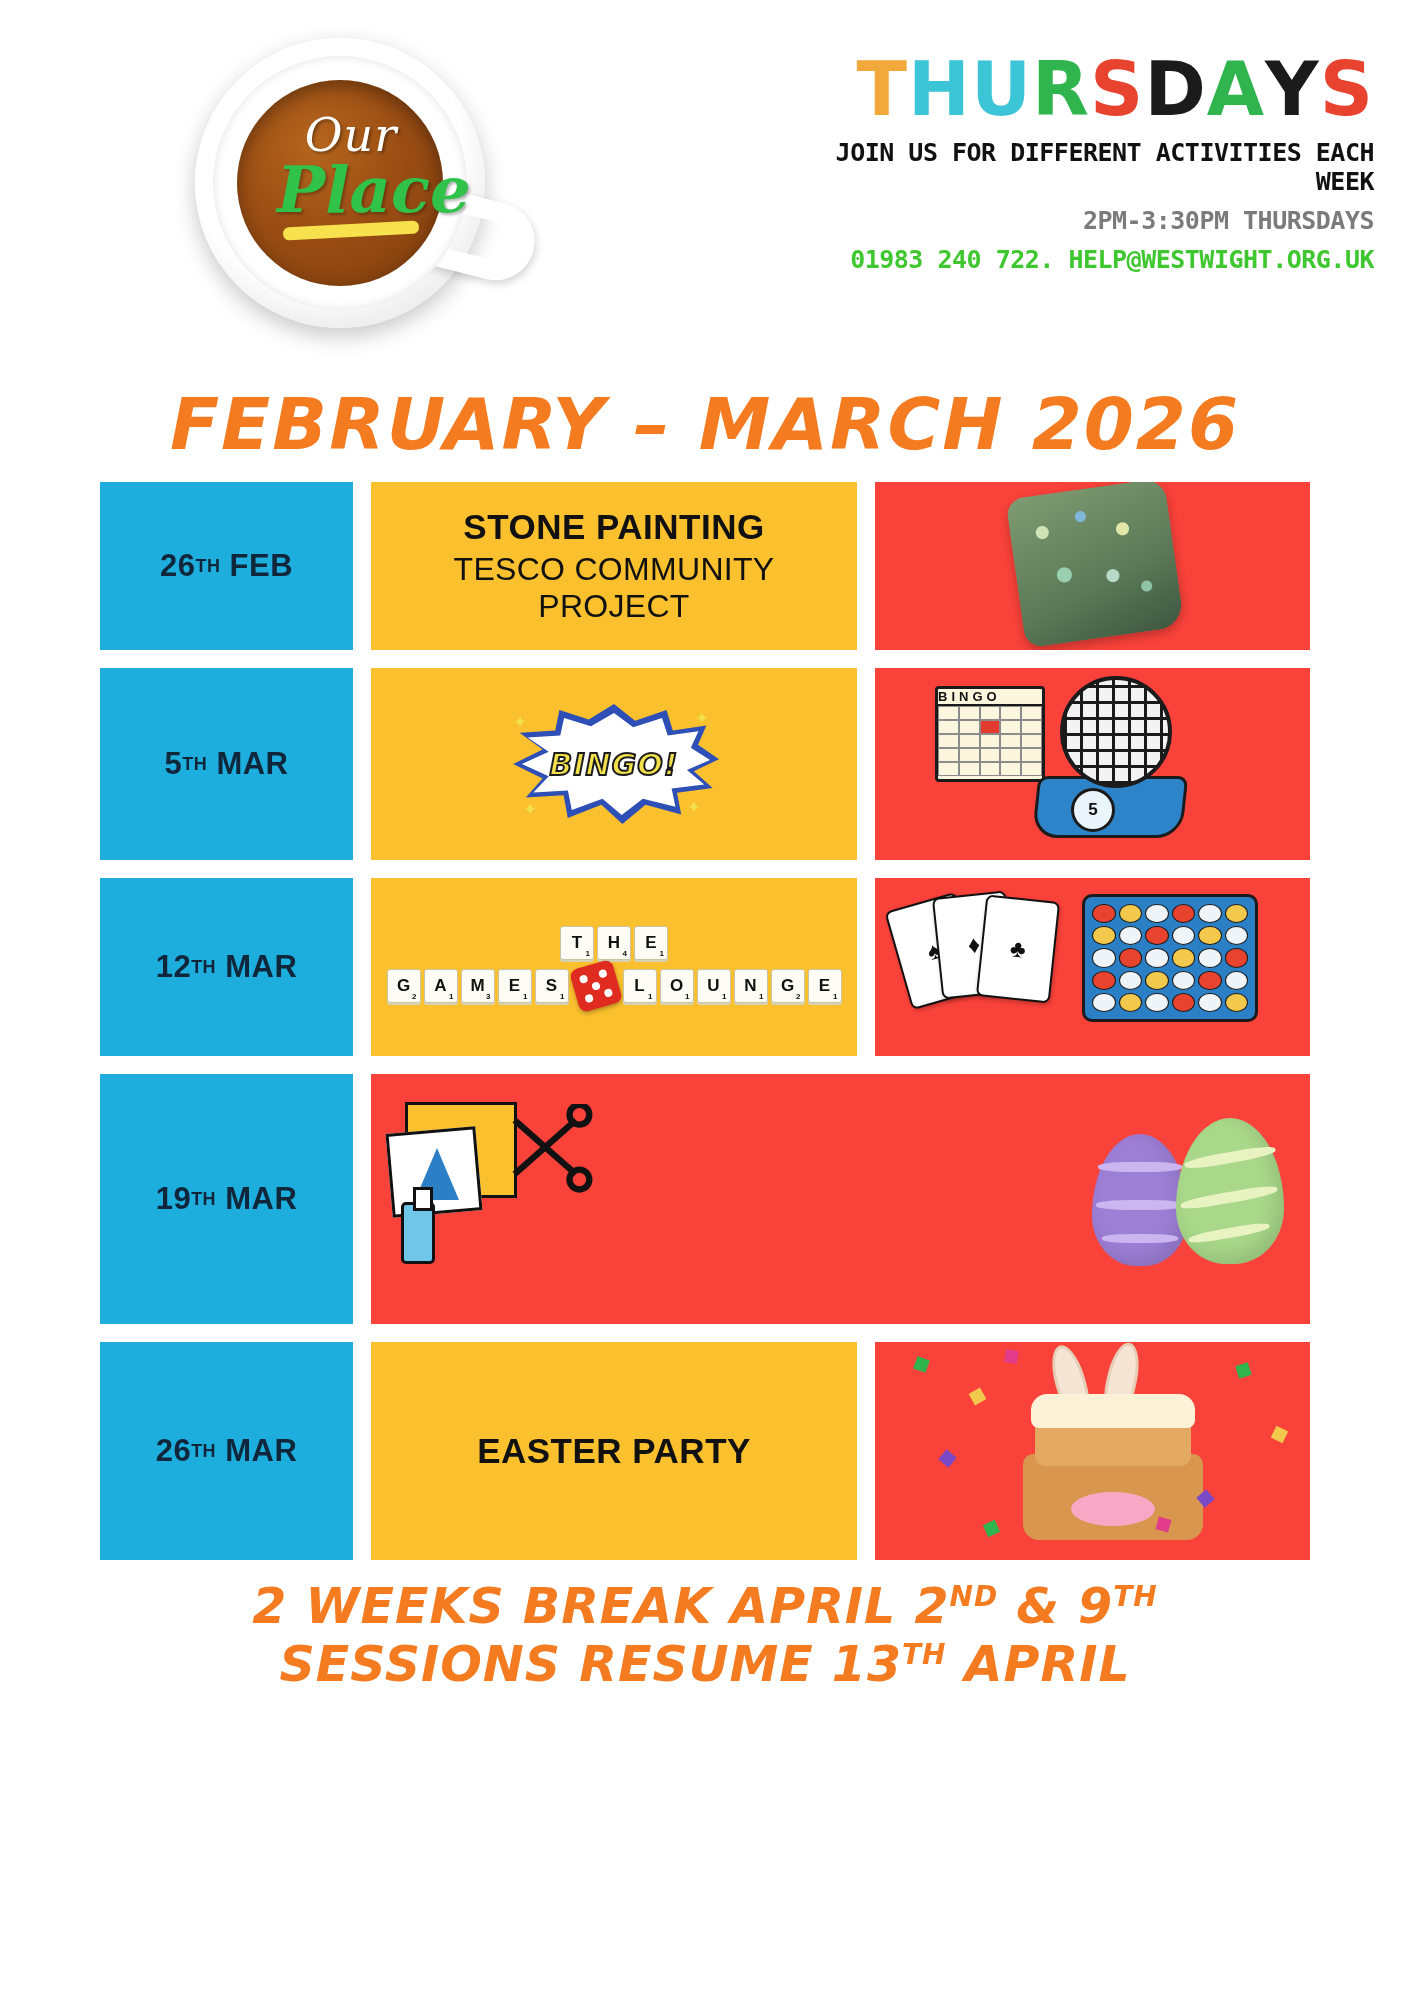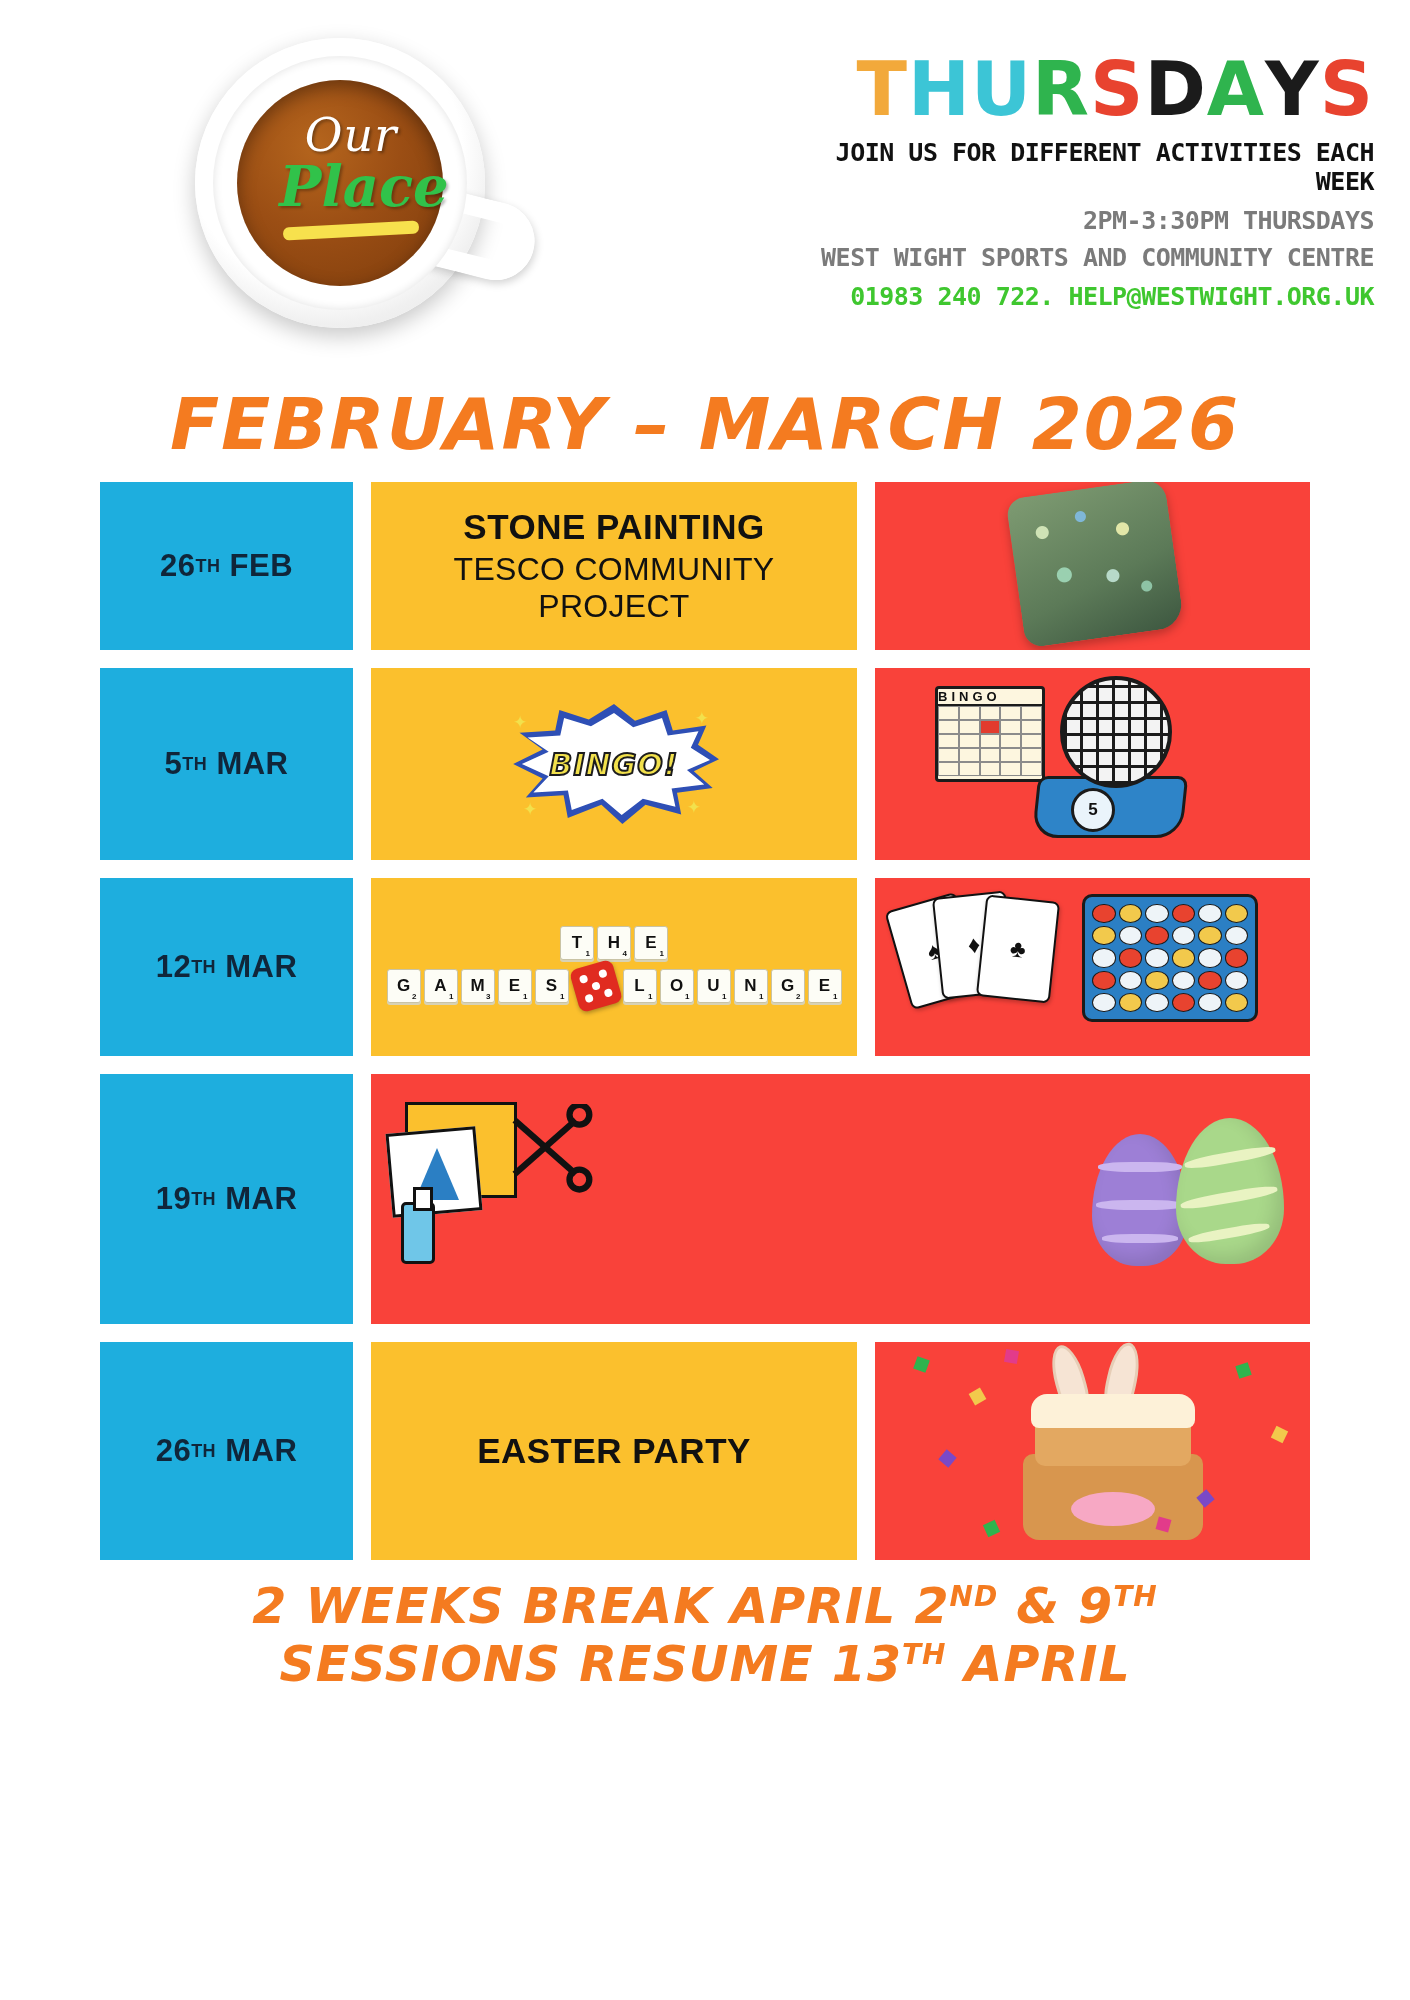--- a/index.html
+++ b/index.html
@@ -76,21 +76,21 @@
     font-size: 46px;
     color: #ffffff;
     line-height: 0.95;
     text-shadow: 2px 2px 3px rgba(0,0,0,0.35);
     letter-spacing: 1px;
   }
   .logo-place {
     font-family: "DejaVu Serif", serif;
     font-style: italic;
     font-weight: bold;
-    font-size: 56px;
+    font-size: 64px;
     color: #31c24a;
     line-height: 1.0;
     text-shadow: 2px 2px 3px rgba(0,0,0,0.30);
     margin-left: 26px;
   }
   .logo-underline {
     position: absolute;
     left: 88px; top: 196px;
     width: 136px; height: 13px;
     background: #f7e14d;
@@ -456,21 +456,20 @@
       <div class="logo-text">
         <div class="logo-our">Our</div>
         <div class="logo-place">Place</div>
       </div>
     </div>
 
     <div class="header-right">
       <div class="thursdays" id="thursdays"><span style="color: rgb(242, 169, 59);">T</span><span style="color: rgb(60, 197, 214);">H</span><span style="color: rgb(60, 197, 214);">U</span><span style="color: rgb(47, 180, 78);">R</span><span style="color: rgb(232, 67, 47);">S</span><span style="color: rgb(27, 27, 27);">D</span><span style="color: rgb(47, 180, 78);">A</span><span style="color: rgb(27, 27, 27);">Y</span><span style="color: rgb(232, 67, 47);">S</span></div>
       <div class="hdr-line1">JOIN US FOR DIFFERENT ACTIVITIES EACH WEEK</div>
       <div class="hdr-line2">2PM-3:30PM THURSDAYS</div>
-      <div class="hdr-line3">WEST WIGHT SPORTS AND COMMUNITY CENTRE</div>
       <div class="hdr-line4">01983 240 722. HELP@WESTWIGHT.ORG.UK</div>
     </div>
   </div>
 
   <div class="main-title">FEBRUARY – MARCH 2026</div>
 
   <div class="rows">
 
     <div class="row r1">
       <div class="cell-date">

